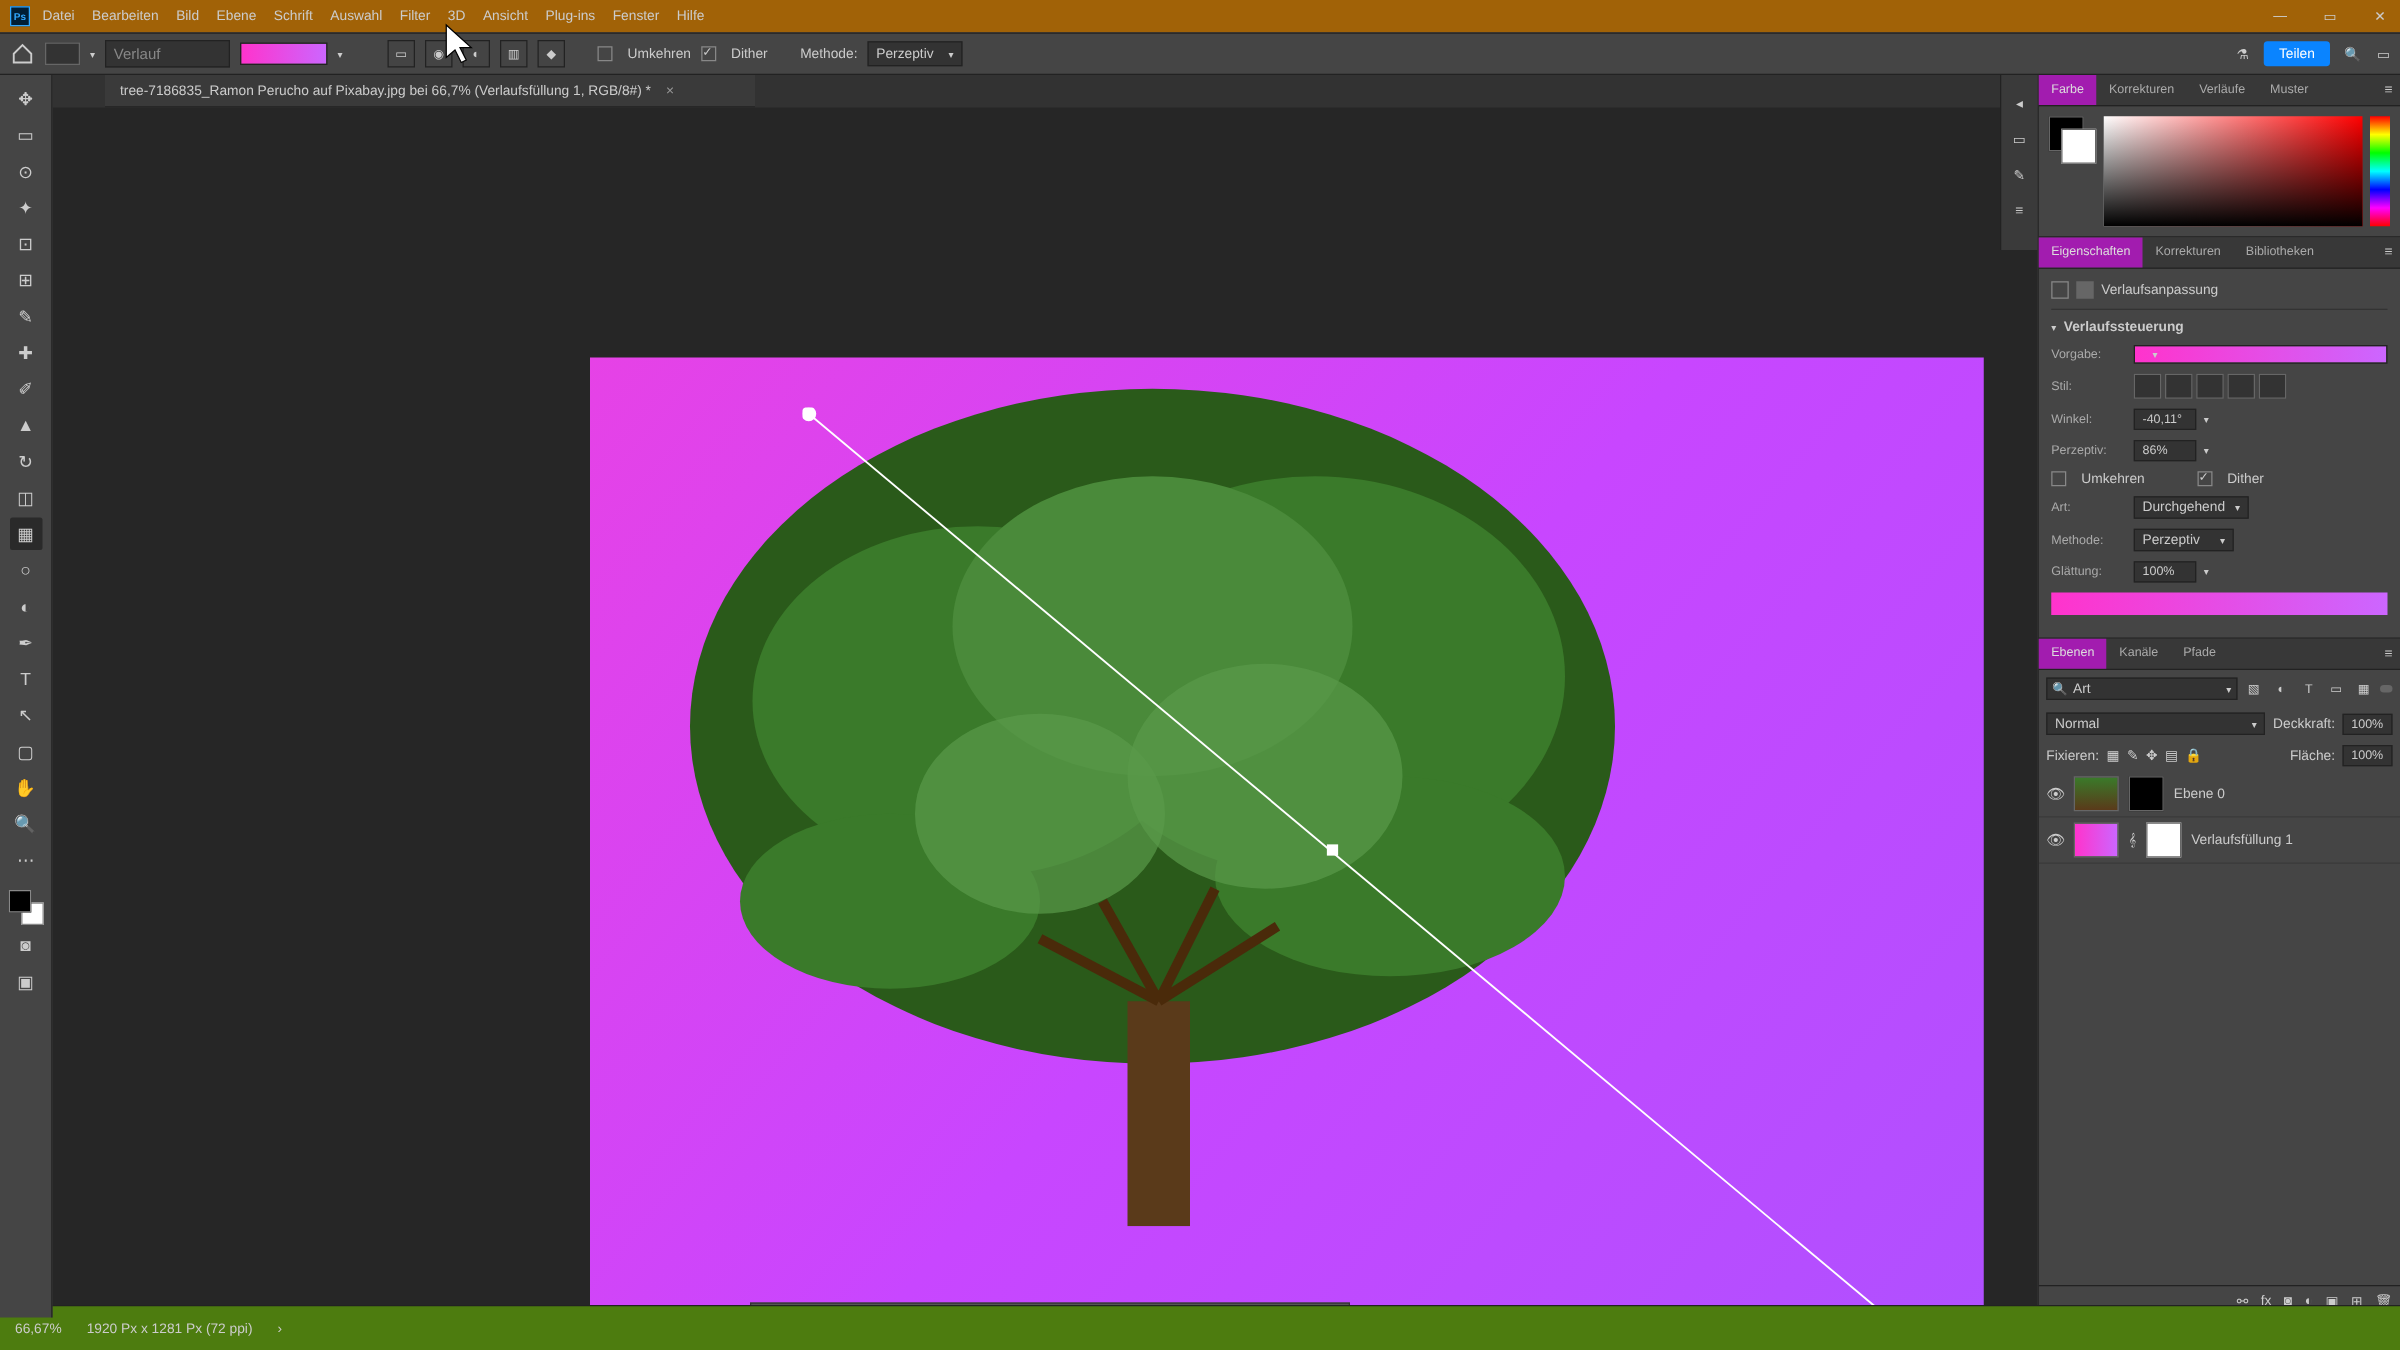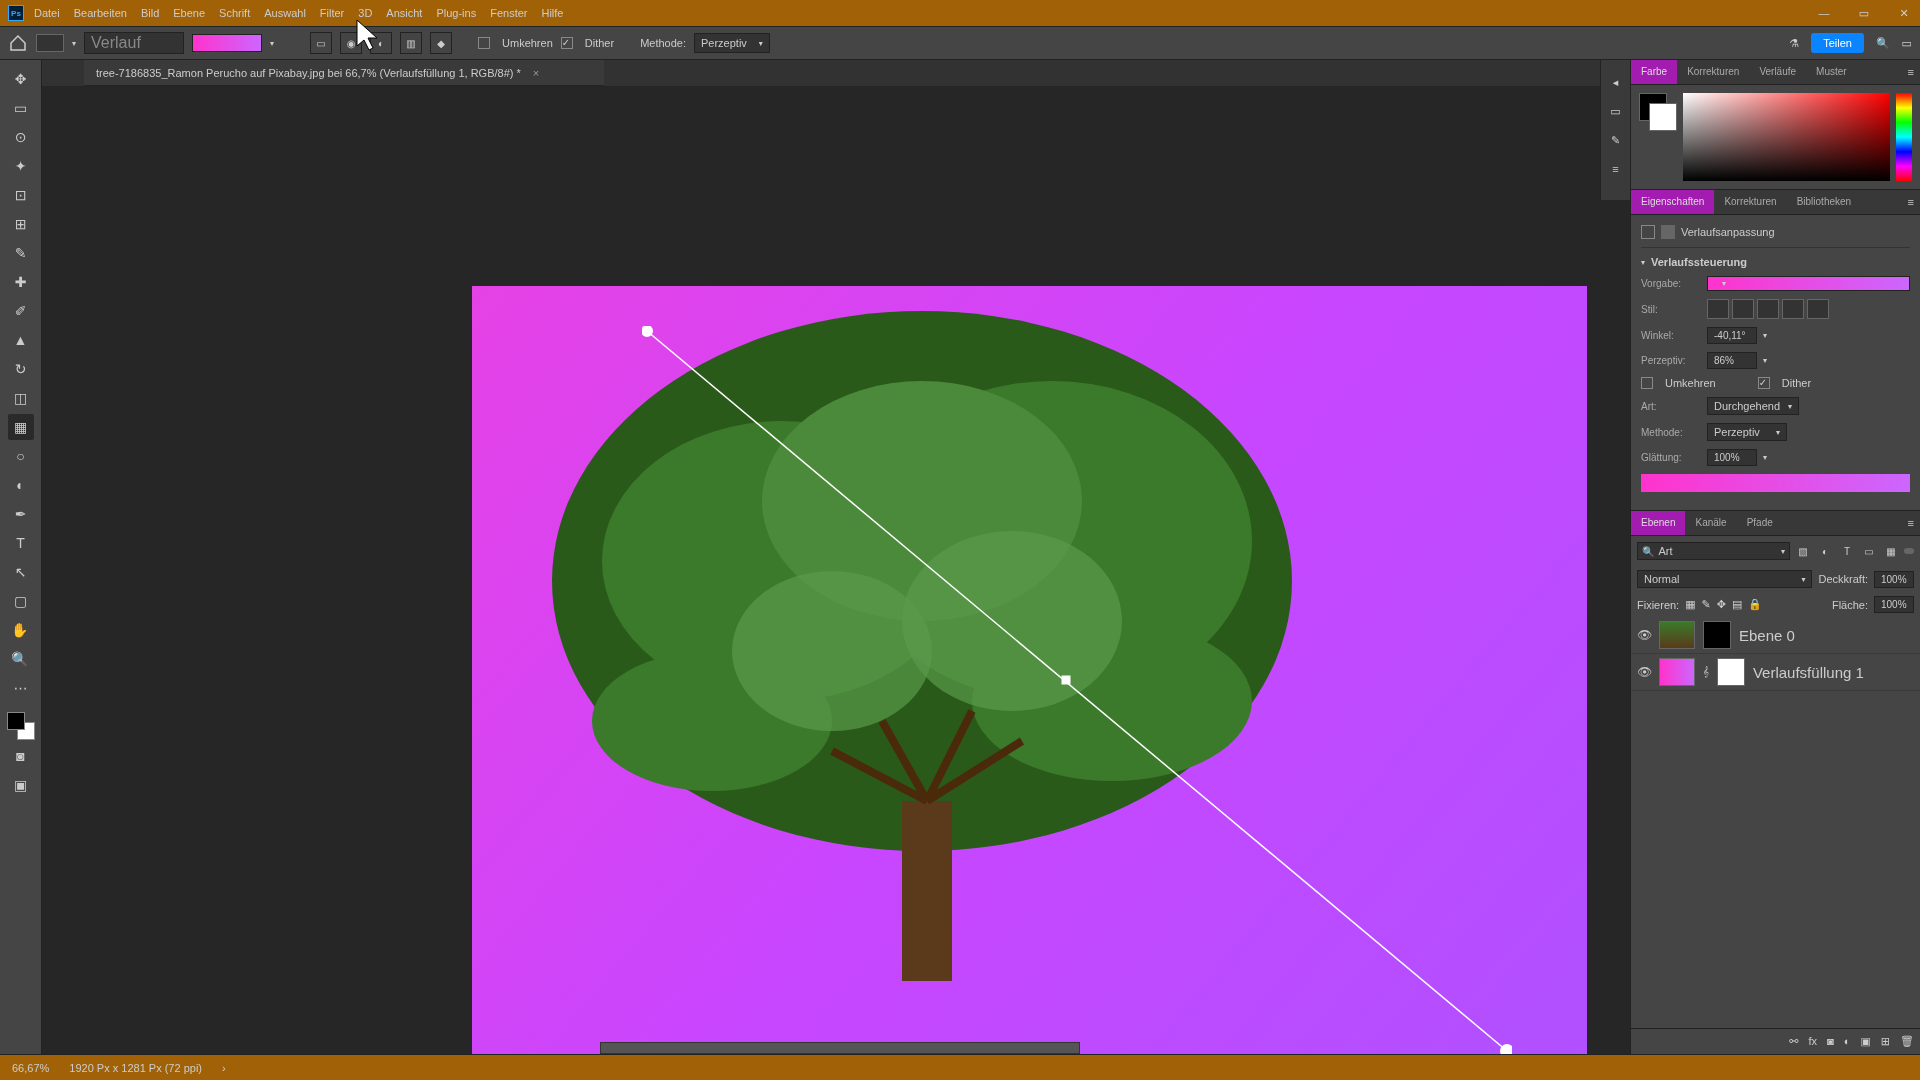--- a/index.html
+++ b/index.html
@@ -6,21 +6,21 @@
 body{background:#323232;width:1920px;height:1080px;overflow:hidden;position:relative}
 .titlebar{height:26px;background:#a16207;display:flex;align-items:center;padding:0 8px}
 .ps-icon{width:16px;height:16px;background:#001e36;border:1px solid #31a8ff;margin-right:10px;display:flex;align-items:center;justify-content:center;font-size:8px;color:#31a8ff;font-weight:bold}
 .menu{display:flex;gap:14px;font-size:12px}
 .menu span{cursor:pointer}
 .win-controls{margin-left:auto;display:flex;gap:24px;font-size:12px}
 .win-btn{width:16px;text-align:center;cursor:pointer}
 .optbar{height:34px;background:#454545;display:flex;align-items:center;padding:0 8px;gap:8px;border-top:1px solid #222;border-bottom:1px solid #222}
 .home-icon{width:20px;height:20px;display:flex;align-items:center;justify-content:center}
 .tool-thumb{width:28px;height:18px;background:#333;border:1px solid #666}
-.opt-input{background:#333;border:1px solid #222;height:22px;padding:0 6px;display:flex;align-items:center;min-width:100px;font-size:16px;color:#888}
+.opt-input{background:#333;border:1px solid #222;height:22px;padding:0 6px;display:flex;align-items:center;min-width:100px;font-size:12px;color:#888}
 .grad-preview{width:70px;height:18px;background:linear-gradient(90deg,#ff33cc,#cc66ff);border:1px solid #222}
 .sq-btn{width:22px;height:22px;border:1px solid #222;background:#444;display:flex;align-items:center;justify-content:center;font-size:10px}
 .checkbox{display:flex;align-items:center;gap:12px;font-size:11px}
 .chk{width:12px;height:12px;border:1px solid #888;display:inline-block}
 .chk.on::after{content:"✓";font-size:10px;color:#ccc;position:relative;top:-2px}
 .opt-select{background:#333;border:1px solid #222;height:20px;padding:0 6px;display:flex;align-items:center;gap:12px}
 .opt-select::after{content:"▾";font-size:8px}
 .right-top{margin-left:auto;display:flex;align-items:center;gap:12px}
 .share-btn{background:#0a84ff;color:#fff;padding:4px 12px;border-radius:3px;font-size:11px}
 .doc-tab{height:26px;background:#3a3a3a;display:flex;align-items:center;padding:0 12px;font-size:11px;border-bottom:1px solid #222;width:520px;margin-left:42px}
@@ -62,23 +62,23 @@
 .layer-search{display:flex;padding:6px;gap:4px;align-items:center}
 .layer-search-input{flex:1;background:#333;border:1px solid #222;padding:2px 4px;font-size:10px;display:flex;align-items:center;gap:4px}
 .layer-filter{width:18px;height:18px;display:flex;align-items:center;justify-content:center;font-size:10px}
 .layer-modes{display:flex;padding:4px 6px;gap:6px;align-items:center;font-size:10px}
 .layer-lock{display:flex;padding:4px 6px;gap:6px;align-items:center;font-size:10px;color:#999}
 .layer-list{flex:1;overflow:auto}
 .layer{display:flex;align-items:center;padding:4px 6px;gap:8px;border-bottom:1px solid #3a3a3a}
 .eye{width:14px;font-size:12px}
 .layer-thumb{width:36px;height:28px;border:1px solid #666;background:#888}
 .layer-mask{width:28px;height:28px;border:1px solid #666;background:#fff}
-.layer-name{font-size:15px}
+.layer-name{font-size:11px}
 .layer-footer{display:flex;justify-content:flex-end;padding:6px;gap:10px;border-top:1px solid #222}
-.statusbar{position:absolute;bottom:0;left:0;right:0;height:26px;background:#a16207;display:flex;align-items:center;padding:0 12px;gap:20px;font-size:10px;color:#aaa;border-top:1px solid #222}
+.statusbar{position:absolute;bottom:0;left:0;right:0;height:36px;background:#4d7c0f;display:flex;align-items:center;padding:0 12px;gap:20px;font-size:10px;color:#aaa;border-top:1px solid #222}
 .cursor{position:absolute;left:355px;top:18px;z-index:100;pointer-events:none}
 .scroll-h{position:absolute;bottom:26px;left:600px;width:480px;height:12px;background:#555;border:1px solid #333}
 </style>
 </head>
 <body>
 
 <div class="titlebar">
   <div class="ps-icon">Ps</div>
   <div class="menu">
     <span>Datei</span>

